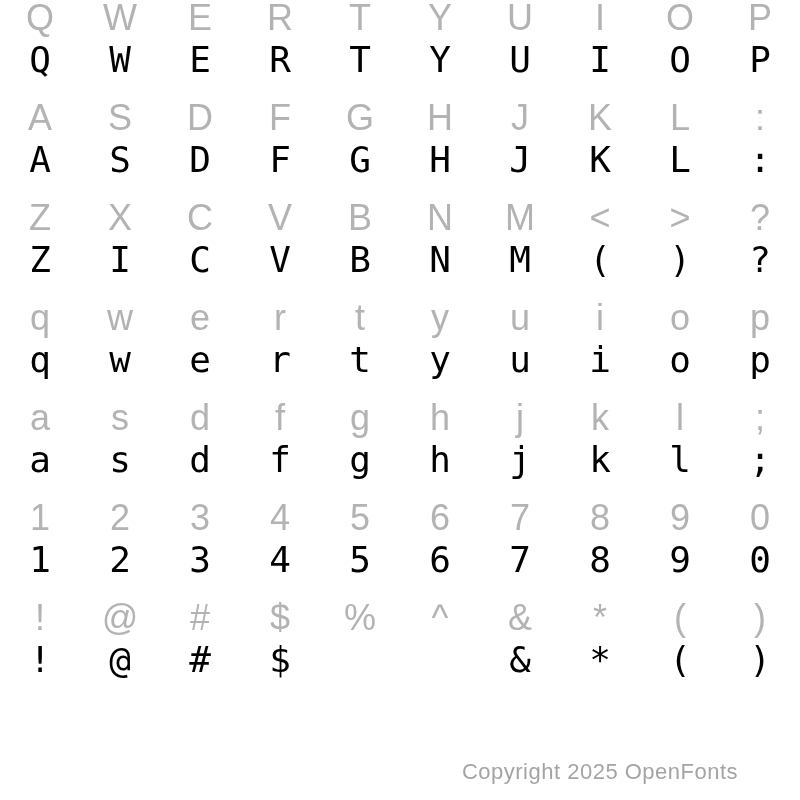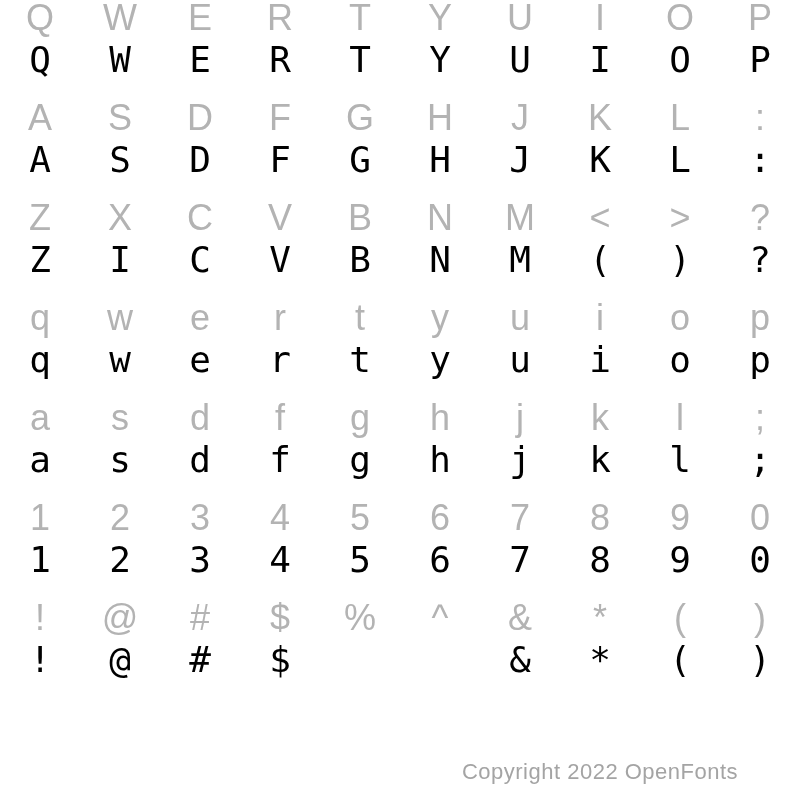--- a/index.html
+++ b/index.html
@@ -222,14 +222,14 @@
         <span class="glyph-cell">#</span>
         <span class="glyph-cell">$</span>
         <span class="glyph-cell"></span>
         <span class="glyph-cell"></span>
         <span class="glyph-cell">&amp;</span>
         <span class="glyph-cell">*</span>
         <span class="glyph-cell">(</span>
         <span class="glyph-cell">)</span>
       </div>
     </div>
-  <div class="footer">Copyright 2022 OpenFonts</div>
+  <div class="footer">Copyright 2025 OpenFonts</div>
 </div>
 
 </body></html>

